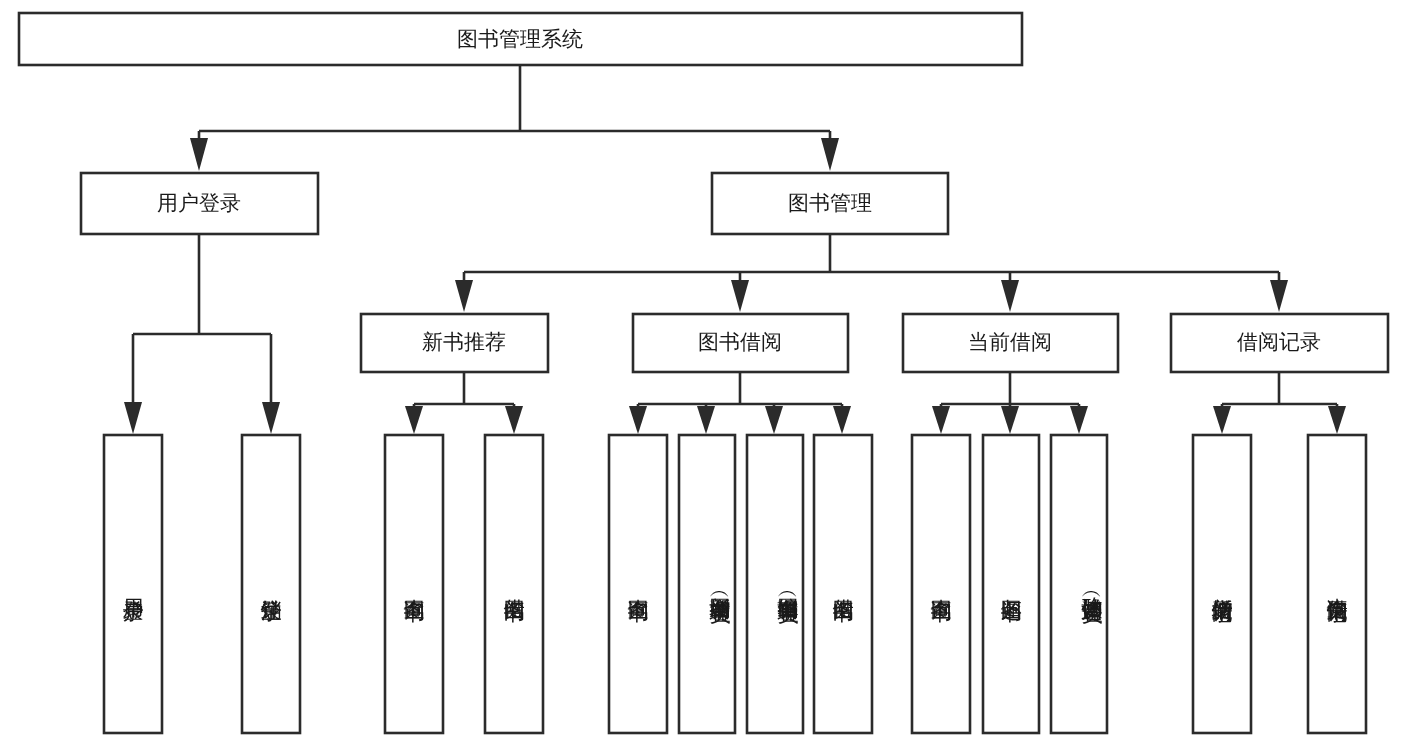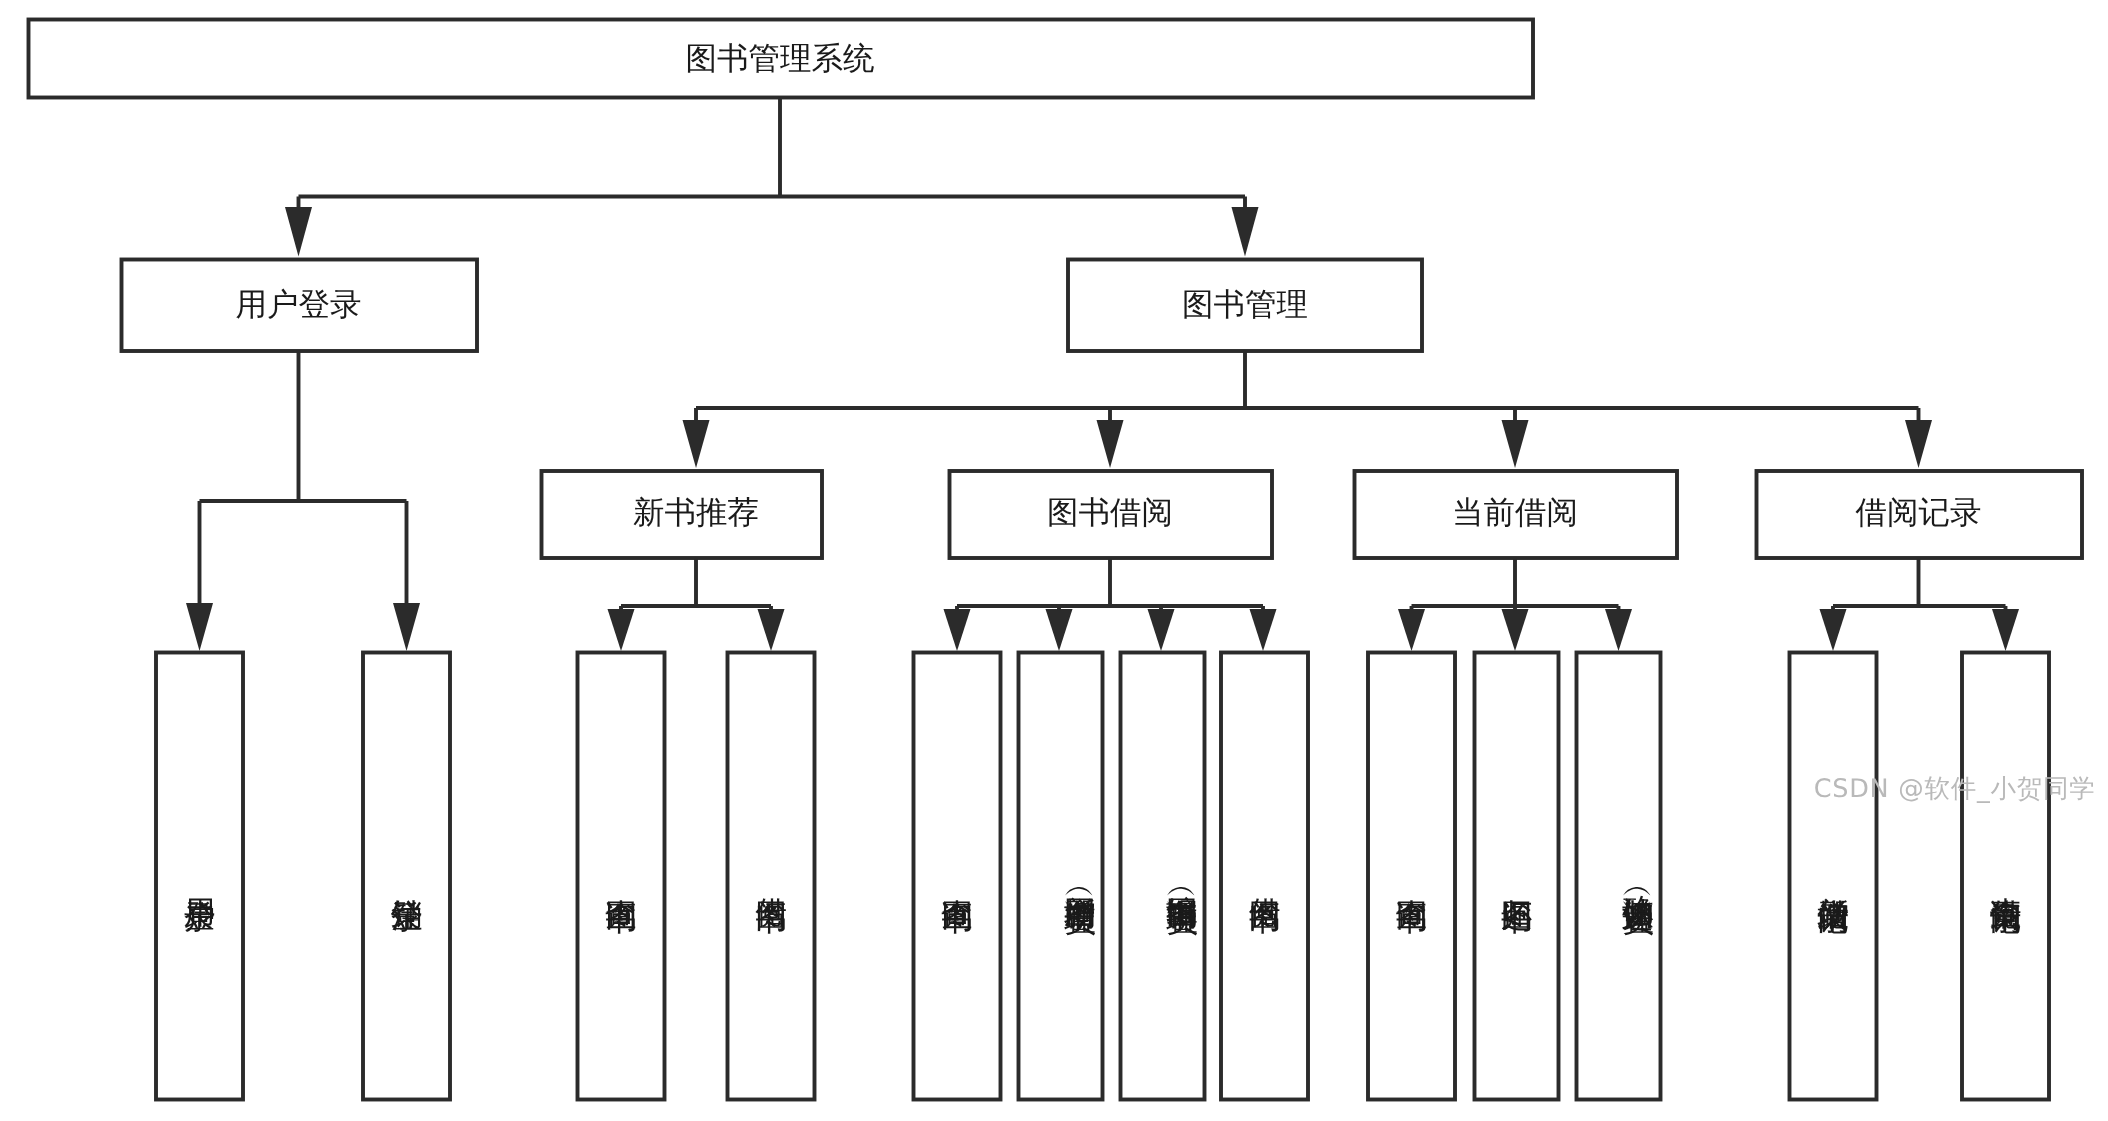--- a/index.html
+++ b/index.html
@@ -210,14 +210,13 @@
   <div class="vlabel" style="left:751px; top:439px; width:48px; height:290px; display:flex; align-items:flex-start; justify-content:center;">编辑图书（管理员）</div>
   <div class="vlabel" style="left:818px; top:435px; width:50px; height:298px; display:flex; align-items:center; justify-content:center;">借阅图书</div>
 
   <div class="vlabel" style="left:916px; top:435px; width:50px; height:298px; display:flex; align-items:center; justify-content:center;">查询图书</div>
   <div class="vlabel" style="left:987px; top:435px; width:48px; height:298px; display:flex; align-items:center; justify-content:center;">归还图书</div>
   <div class="vlabel" style="left:1055px; top:439px; width:48px; height:290px; display:flex; align-items:flex-start; justify-content:center;">确认归还（管理员）</div>
 
   <div class="vlabel" style="left:1197px; top:435px; width:50px; height:298px; display:flex; align-items:center; justify-content:center;">新增借阅记录</div>
   <div class="vlabel" style="left:1312px; top:435px; width:50px; height:298px; display:flex; align-items:center; justify-content:center;">查询借阅记录</div>
 
-  <div id="watermark">CSDN @软件_小贺同学</div>
 </div>
 
 </body></html>

